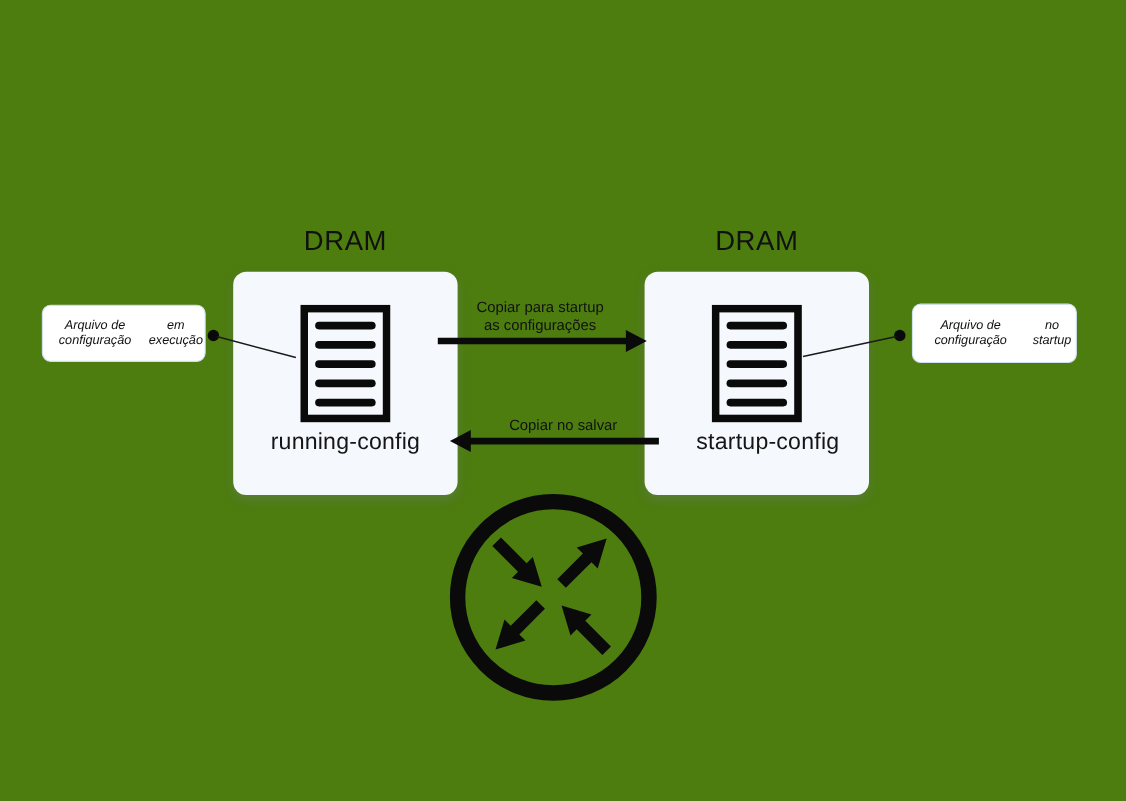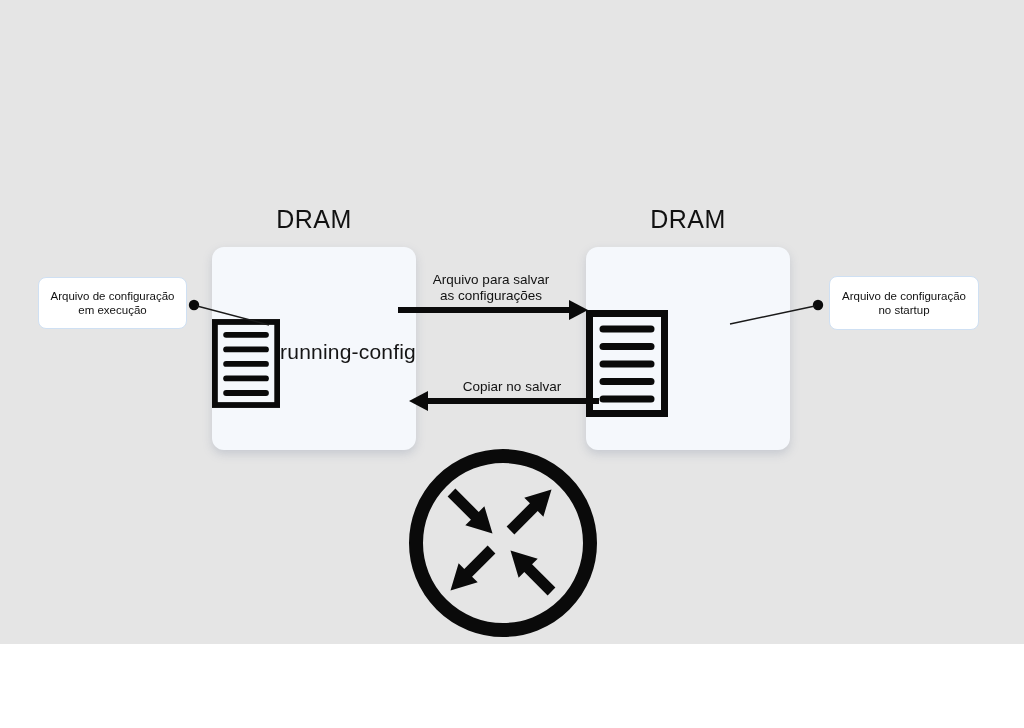--- a/index.html
+++ b/index.html
@@ -1,38 +1,38 @@
 <!DOCTYPE html>
 <html><head>
 <meta charset="utf-8">
 <style>
   html,body{margin:0;padding:0;background:#ffffff;}
   .stage{
-    position:relative;width:1024px;height:644px;background:#e5e5e5;overflow:hidden;
+    position:relative;width:1024px;height:728px;background:#4d7c0f;overflow:hidden;
     font-family:"Liberation Sans", sans-serif;color:#0a0a0a;
   }
   .mem-title{
     position:absolute;width:204px;text-align:center;
     font-size:25px;font-weight:500;letter-spacing:0.5px;color:#111;
   }
   .mem-box{
     position:absolute;width:204px;height:203px;
     background:#f5f8fc;border-radius:12px;
     box-shadow:0 4px 10px rgba(120,130,155,0.28);
-    display:flex;flex-direction:row;align-items:center;
+    display:flex;flex-direction:column;align-items:center;
   }
   .doc-icon{margin-top:30px;}
   .mem-file{
     margin-top:6px;font-size:21px;color:#151515;letter-spacing:0.2px;
     white-space:nowrap;
   }
   .callout{
     position:absolute;background:#ffffff;border:1px solid #cfe0f3;border-radius:8px;
-    display:flex;flex-direction:column;align-items:center;justify-content:center;
-    font-size:11.5px;line-height:14px;text-align:center;color:#111;
+    display:flex;flex-direction:row;align-items:center;justify-content:center;
+    font-size:11.5px;line-height:14px;text-align:center;color:#111;font-style:italic;
   }
   .callout-left{left:38px;top:277px;width:147px;height:50px;}
   .callout-right{left:829px;top:276px;width:148px;height:52px;}
   .arrow-label{
     position:absolute;text-align:center;font-size:13.5px;line-height:15.5px;color:#111;
   }
   .arrow-label-top{left:396px;top:272px;width:190px;}
   .arrow-label-bottom{left:412px;top:379px;width:200px;}
   .overlay-svg{position:absolute;left:0;top:0;pointer-events:none;}
   .router-svg{position:absolute;left:399px;top:439px;}
@@ -63,34 +63,35 @@
     <svg class="doc-icon" width="82" height="107" viewBox="0 0 82 107">
       <rect x="3.5" y="3.5" width="75" height="100" fill="none" stroke="#0a0a0a" stroke-width="7"></rect>
       <g stroke="#0a0a0a" stroke-width="7" stroke-linecap="round">
         <line x1="17" y1="19" x2="65" y2="19"></line>
         <line x1="17" y1="36.5" x2="65" y2="36.5"></line>
         <line x1="17" y1="54" x2="65" y2="54"></line>
         <line x1="17" y1="71.5" x2="65" y2="71.5"></line>
         <line x1="17" y1="89" x2="65" y2="89"></line>
       </g>
     </svg>
+    <div class="mem-file" style="margin-left:20px;">startup-config</div>
   </div>
 
   <div class="callout callout-left">
     <span>Arquivo de configuração</span>
     <span>em execução</span>
   </div>
 
   <div class="callout callout-right">
     <span>Arquivo de configuração</span>
     <span>no startup</span>
   </div>
 
   <div class="arrow-label arrow-label-top">
-    <div>Arquivo para salvar</div>
+    <div>Copiar para startup</div>
     <div>as configurações</div>
   </div>
   <div class="arrow-label arrow-label-bottom">Copiar no salvar</div>
 
   <svg class="overlay-svg" width="1024" height="728" viewBox="0 0 1024 728">
 
     <g>
       <line x1="398" y1="310" x2="570" y2="310" stroke="#0a0a0a" stroke-width="6"></line>
       <polygon points="569,300 588,310 569,320" fill="#0a0a0a"></polygon>
     </g>

